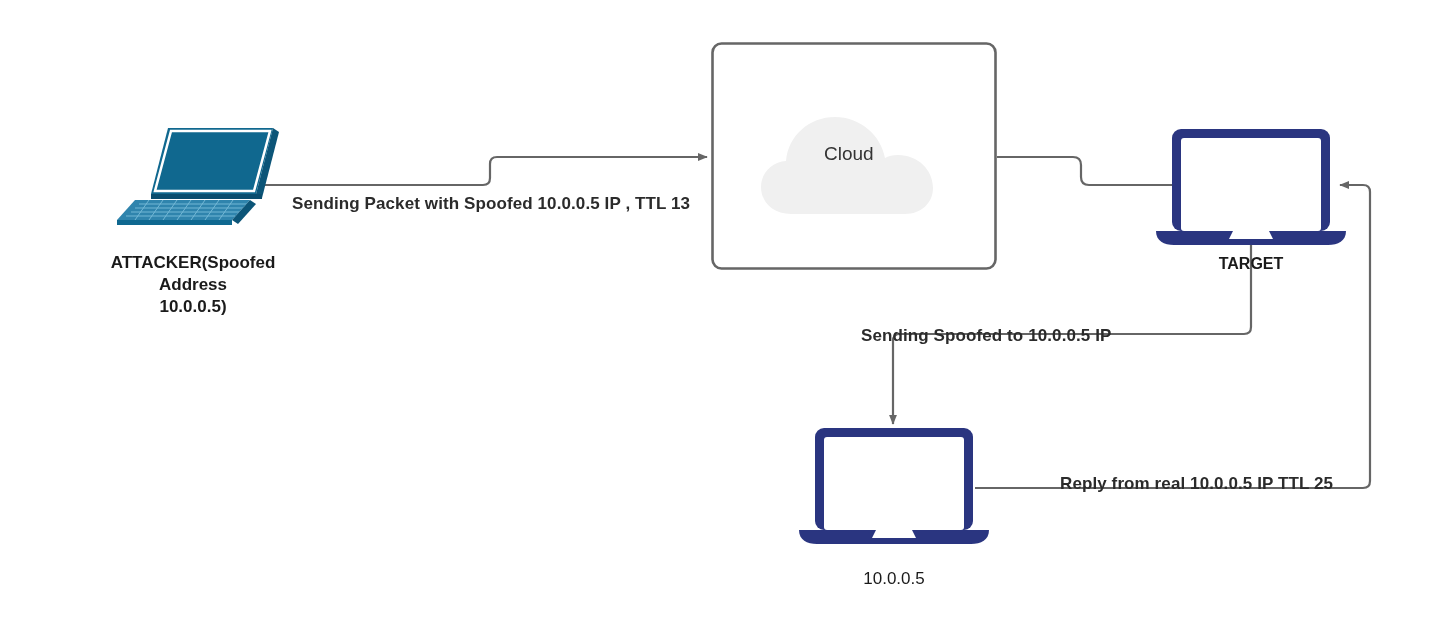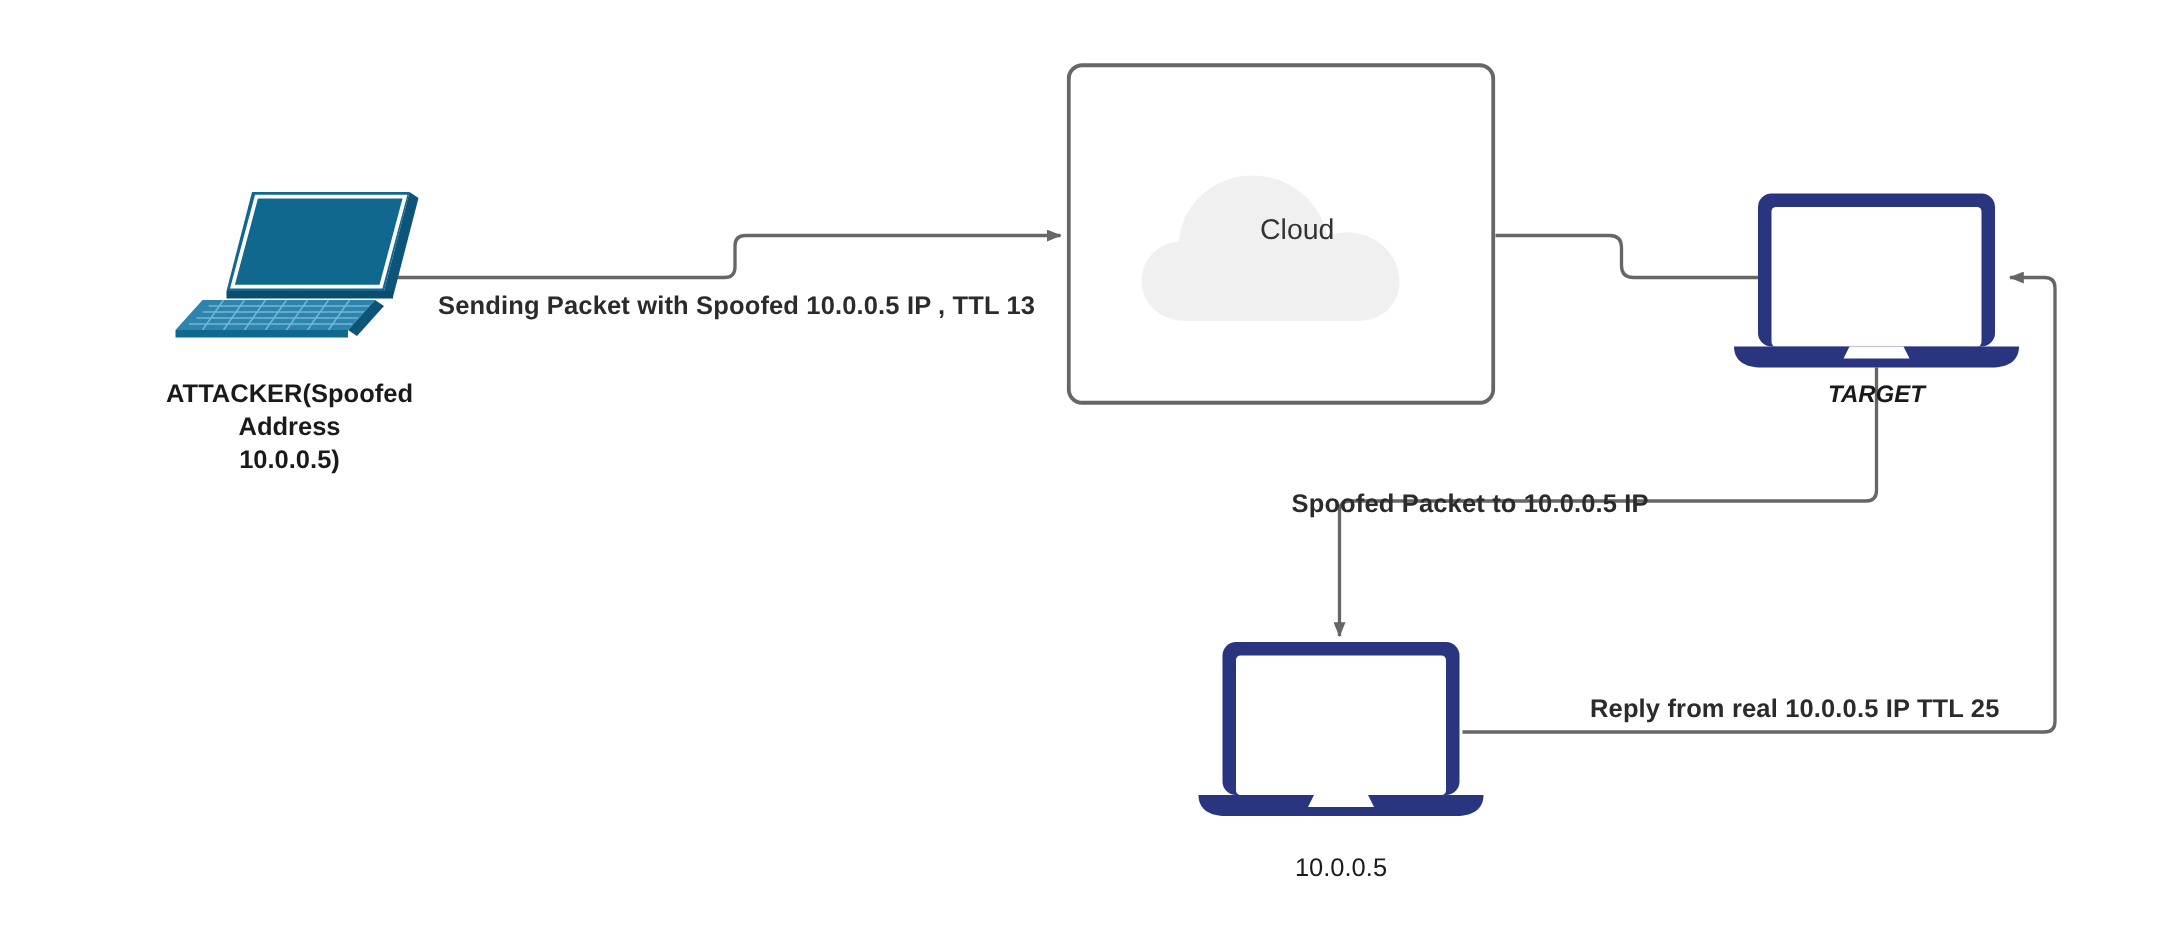--- a/index.html
+++ b/index.html
@@ -30,21 +30,20 @@
   .node-label {
     position: absolute;
     font-size: 17px;
     color: #1a1a1a;
     text-align: center;
     line-height: 22px;
     white-space: pre-line;
   }
   .node-label.bold-italic {
     font-weight: bold;
-    font-style: italic;
     font-size: 16px;
   }
   .wire-label {
     position: absolute;
     font-size: 17px;
     font-weight: bold;
     color: #2b2b2b;
     white-space: nowrap;
     letter-spacing: 0.1px;
   }
@@ -127,21 +126,21 @@
 
   <div style="position:absolute; left:711px; top:42px; width:286px; height:228px;">
     <svg width="286" height="228" viewBox="0 0 286 228" xmlns="http://www.w3.org/2000/svg">
       <rect x="1.5" y="1.5" width="283" height="225" rx="9" ry="9" fill="#ffffff" stroke="#666666" stroke-width="2.6"></rect>
       <path d="M80,172 C62,172 50,160 50,145 C50,131 61,120 75,119
                C77,94 98,75 124,75 C149,75 170,93 174,116
                C177,114 182,113 187,113 C207,113 222,128 222,146
                C222,161 210,172 194,172 Z" fill="#F0F0F0"></path>
     </svg>
   </div>
-  <div class="cloud-label" style="left:824px; top:143px;margin-left:16px;">Cloud</div>
+  <div class="cloud-label" style="left:824px; top:143px;">Cloud</div>
 
   <div class="laptop-icon" style="left:1152px; top:127px; width:198px; height:119px;">
     <svg width="198" height="119" viewBox="0 0 198 119" xmlns="http://www.w3.org/2000/svg">
 
       <rect x="20" y="2" width="158" height="102" rx="9" ry="9" fill="#2A3580"></rect>
 
       <rect x="29" y="11" width="140" height="93" rx="3" ry="3" fill="#ffffff"></rect>
 
       <path d="M4,104 L194,104 C194,114 186,118 176,118 L22,118
                C12,118 4,114 4,104 Z" fill="#2A3580"></path>
@@ -157,17 +156,17 @@
       <rect x="29" y="11" width="140" height="93" rx="3" ry="3" fill="#ffffff"></rect>
       <path d="M4,104 L194,104 C194,114 186,118 176,118 L22,118
                C12,118 4,114 4,104 Z" fill="#2A3580"></path>
       <path d="M81,104 L117,104 L121,112 L77,112 Z" fill="#ffffff"></path>
     </svg>
   </div>
   <div class="node-label" style="left:819px; top:554px; width:150px;margin-top:14px;">10.0.0.5</div>
 
   <div class="wire-label" style="left:292px; top:194px;">Sending Packet with Spoofed 10.0.0.5 IP , TTL 13</div>
 
-  <div class="wire-label" style="left:861px; top:326px;">Spoofed Packet to 10.0.0.5 IP</div>
+  <div class="wire-label" style="left:861px; top:326px;">Sending Spoofed to 10.0.0.5 IP</div>
 
-  <div class="wire-label" style="left:1060px; top:463px;text-align:center;">Reply from real 10.0.0.5 IP TTL 25</div>
+  <div class="wire-label" style="left:1060px; top:474px;text-align:center;">Reply from real 10.0.0.5 IP TTL 25</div>
 
 </div>
 
 </body></html>

